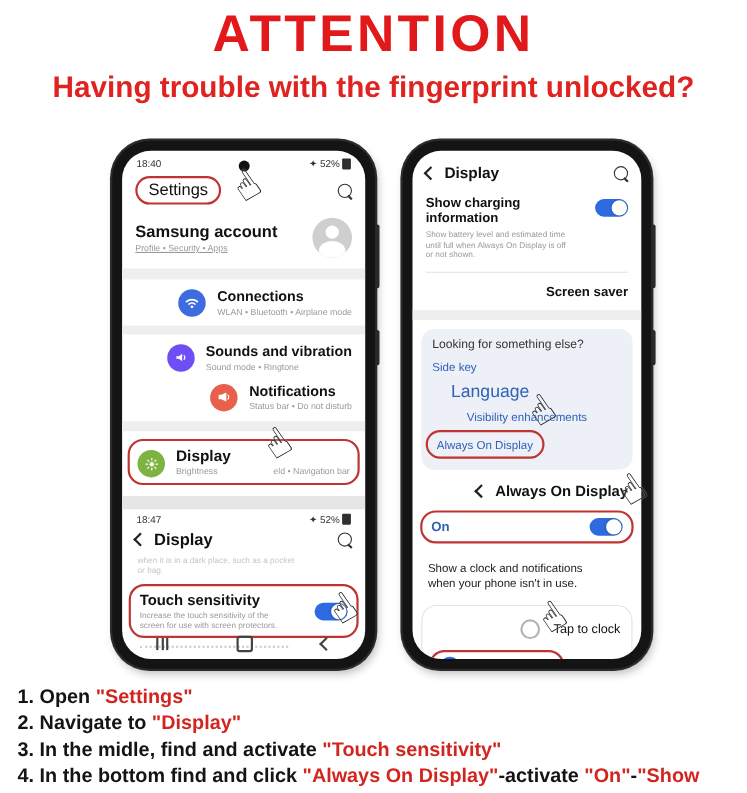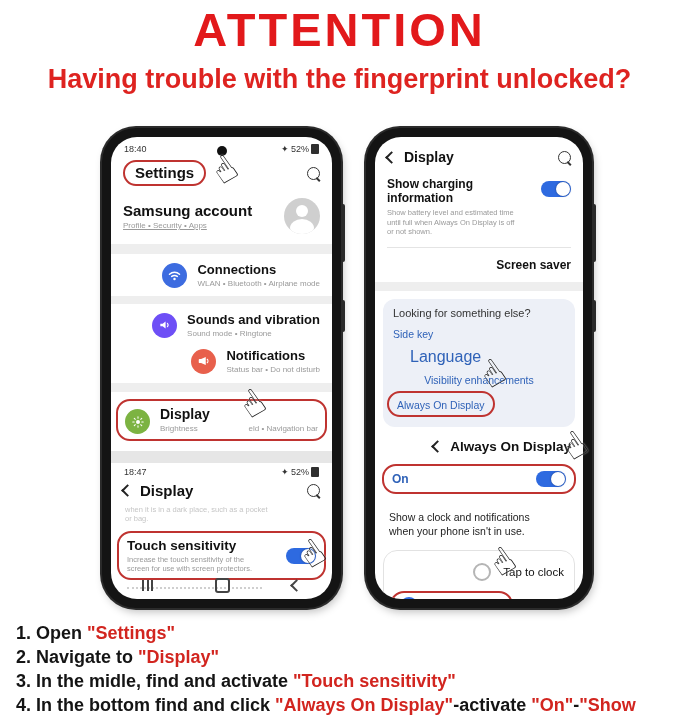--- a/index.html
+++ b/index.html
@@ -84,21 +84,21 @@
     <div class="statusbar">
       <span>18:40</span>
       <span class="batt">
         <span>✦ 52%</span>
         <span class="batt-rect"></span>
       </span>
     </div>
 
     <div class="row" style="margin-top:6px;justify-content:space-between;">
       <span class="red-oval" style="padding:2px 10px;">
-        <span style="font-size:15px;font-weight:700;color:#111;">Settings</span>
+        <span style="font-size:15px;font-weight:400;color:#111;">Settings</span>
       </span>
       <span class="search"></span>
     </div>
 
     <div class="row" style="margin-top:12px;justify-content:space-between;">
       <span class="rowtext">
         <div class="t" style="font-size:15px;">Samsung account</div>
         <div class="s" style="font-size:8px;margin-top:2px;text-decoration:underline;">Profile • Security • Apps</div>
       </span>
       <span class="avatar"></span>

